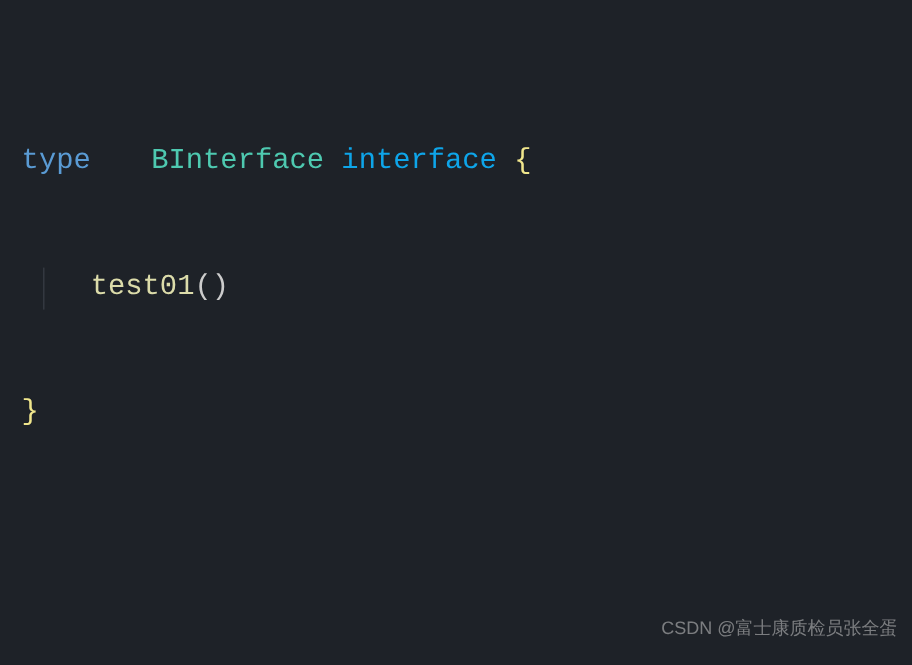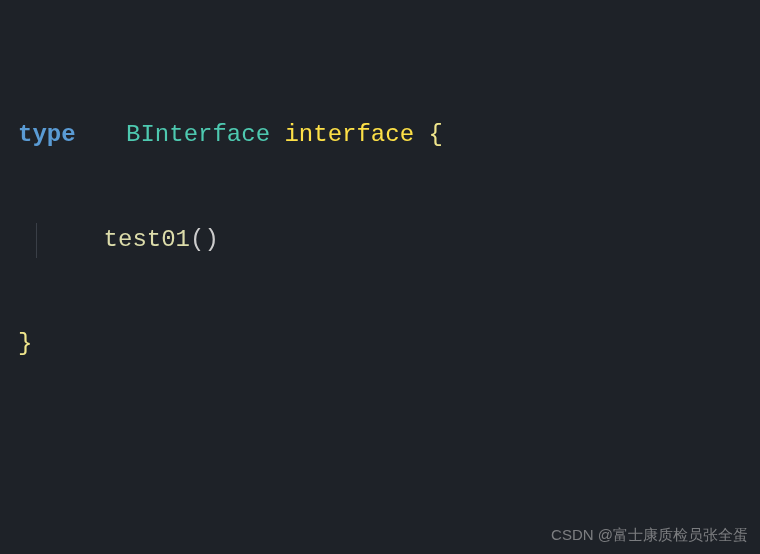--- a/index.html
+++ b/index.html
@@ -29,44 +29,42 @@
     .indent-guide {
       position: absolute;
       left: 18px;
       top: 0;
       bottom: 0;
       width: 1px;
       background: #3a3f47;
     }
     .keyword {
       color: #5a9bd4;
-      font-weight: bold;
     }
     .typename {
       color: #4ec9b0;
       margin-left: 36px;
     }
     .interfacekw {
-      color: #fde047;
+      color: #0ea5e9;
       text-align: right;
     }
     .method {
       color: #dcdcaa;
-      margin-left: 28px;
     }
     .brace {
       color: #f0e68c;
     }
     .paren {
       color: #cccccc;
     }
     .watermark {
       position: absolute;
       right: 12px;
-      bottom: 8px;
+      bottom: 19px;
       color: rgba(200, 200, 200, 0.55);
       font-family: sans-serif;
       font-size: 15px;
     }
   </style>
 </head>
 <body>
 
 <div class="code">
   

